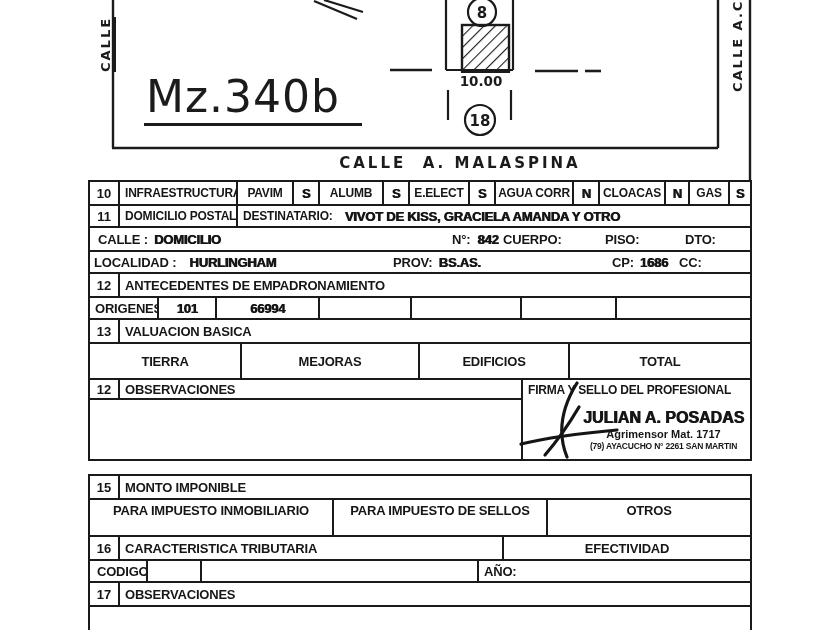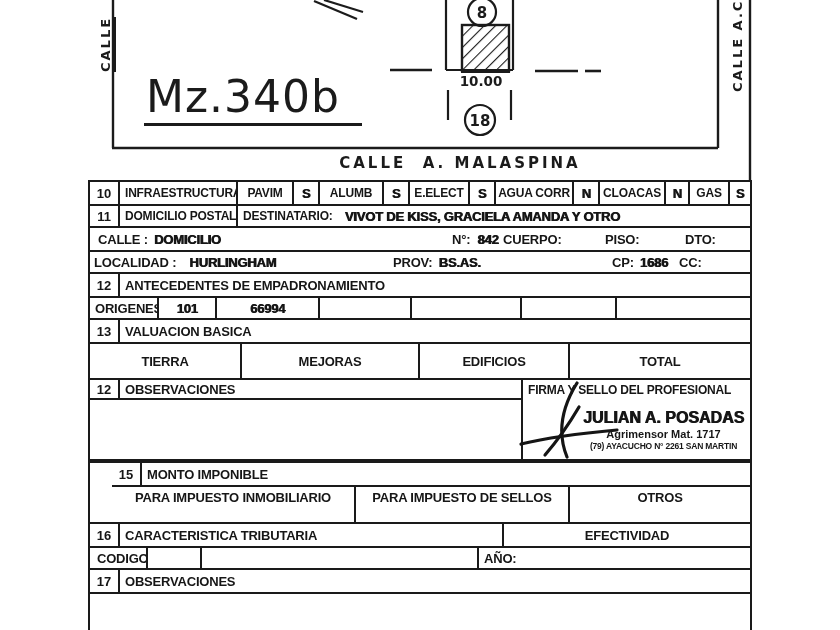--- a/index.html
+++ b/index.html
@@ -25,21 +25,21 @@
   .row + .row{border-top:2px solid #1a1a1a;}
   .c{box-sizing:border-box;height:100%;display:flex;align-items:center;
      padding:0 5px;white-space:nowrap;overflow:hidden;}
   .bl{border-left:2px solid #1a1a1a;}
   .num{width:28px;justify-content:center;padding:0;font-weight:bold;}
   .lbl{font-weight:bold;letter-spacing:-0.2px;}
   .ctr{justify-content:center;}
   .hv{text-shadow:0.8px 0 0 currentColor;}
   .f12{font-size:12px;}
   .pos{position:absolute;top:0;height:100%;display:flex;align-items:center;font-weight:bold;}
-  .gap{margin-top:0;padding-left:22px;}
+  .gap{margin-top:13px;}
   #sig-cell{width:229px;display:flex;flex-direction:column;justify-content:center;
             align-items:center;padding-left:52px;box-sizing:border-box;gap:1px;}
   #sig-name{font-size:16px;font-weight:bold;}
   #sig-title{font-size:11px;font-weight:bold;}
   #sig-addr{font-size:8.5px;font-weight:bold;letter-spacing:-0.2px;}
   #bottom-strip{height:40px;border-left:2px solid #1a1a1a;border-right:2px solid #1a1a1a;
             margin-top:-2px;}
 </style>
 </head>
 <body>

